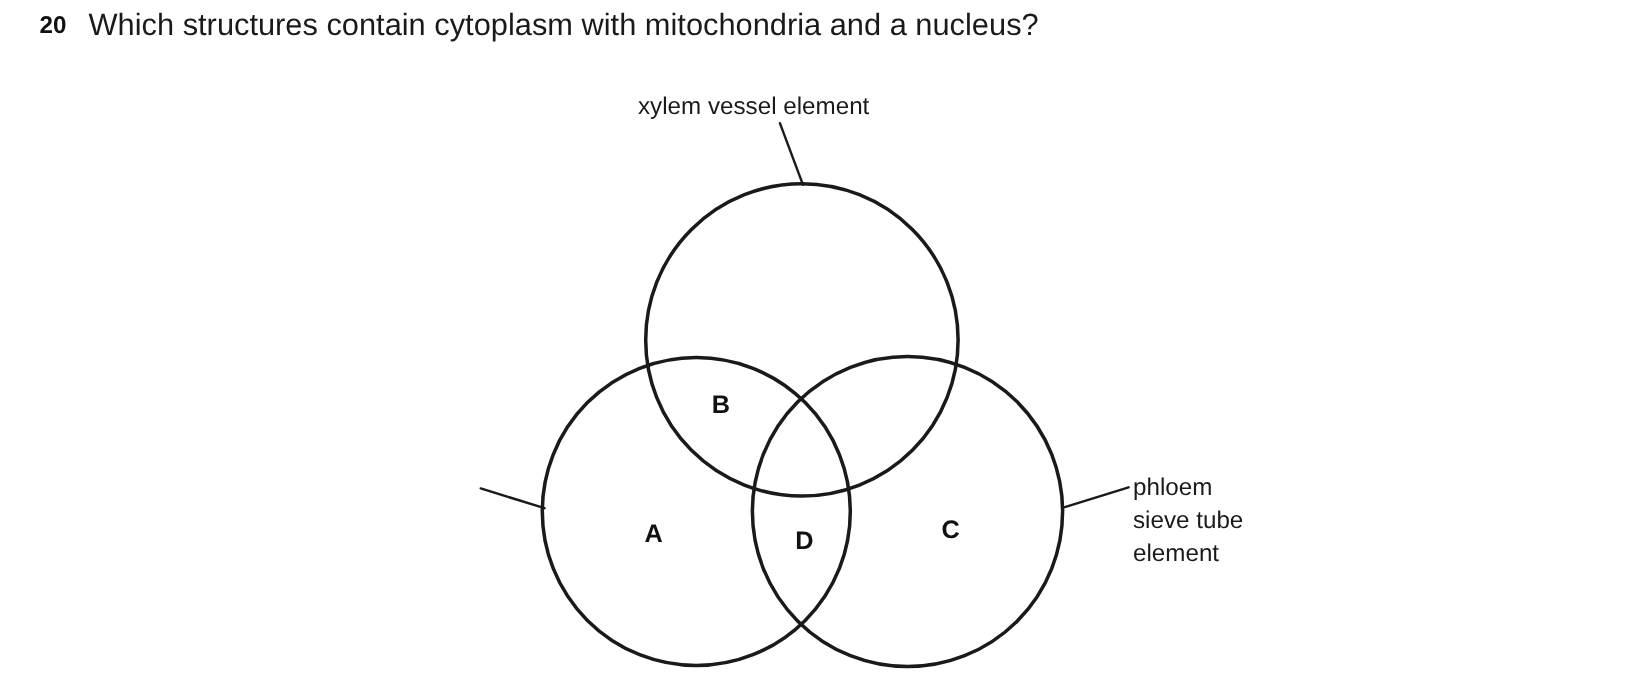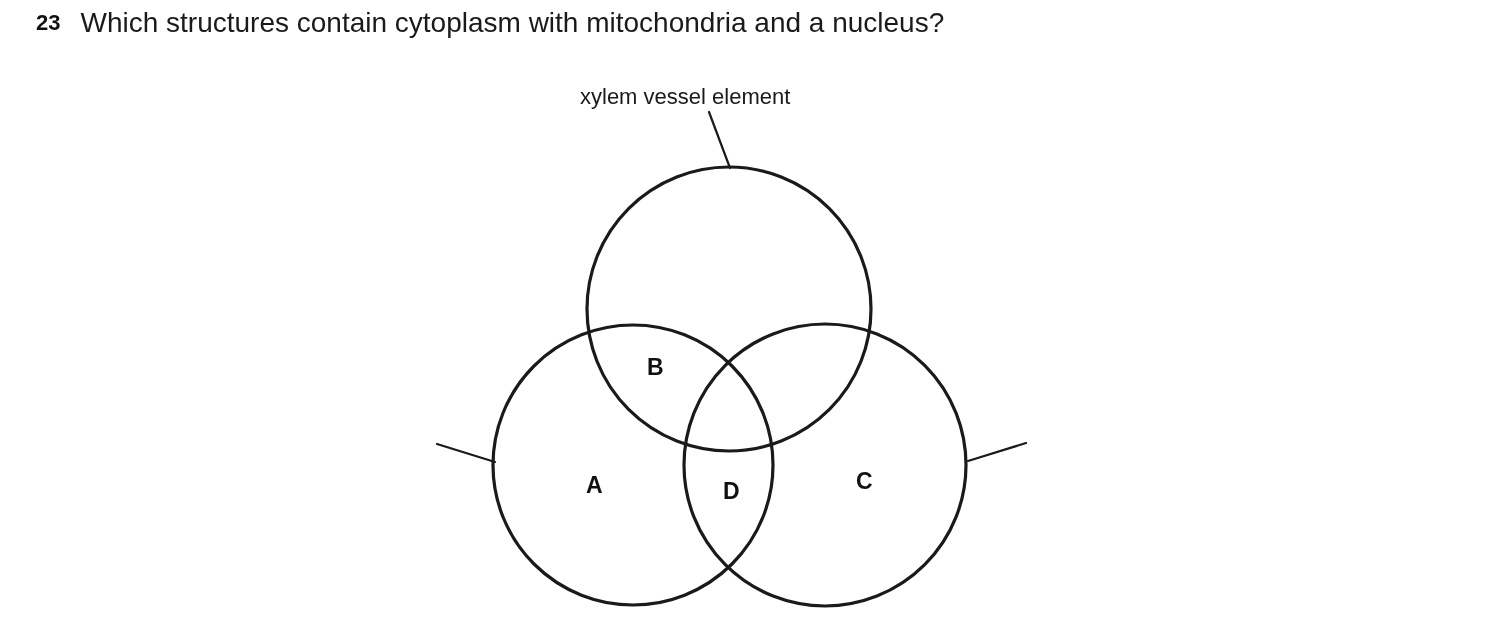--- a/index.html
+++ b/index.html
@@ -98,40 +98,43 @@
   }
   #region-label-a { left: 586px; top: 474px; }
   #region-label-b { left: 647px; top: 356px; }
   #region-label-c { left: 856px; top: 470px; }
   #region-label-d { left: 723px; top: 480px; }
 </style>
 </head>
 <body>
 
 <div id="question-header">
-  <span id="question-number">23</span>
+  <span id="question-number">20</span>
   <span id="question-text">Which structures contain cytoplasm with mitochondria and a nucleus?</span>
 </div>
 
 <div id="venn-figure">
 
   <svg id="venn-svg" width="1500" height="617" viewBox="0 0 1500 617">
 
     <circle class="venn-circle" cx="729" cy="309" r="142"></circle>
     <circle class="venn-circle" cx="633" cy="465" r="140"></circle>
     <circle class="venn-circle" cx="825" cy="465" r="141"></circle>
 
     <line class="leader-line" x1="709" y1="112" x2="730" y2="168"></line>
     <line class="leader-line" x1="437" y1="444" x2="495" y2="462"></line>
     <line class="leader-line" x1="968" y1="461" x2="1026" y2="443"></line>
   </svg>
 
   <div class="diagram-label" id="label-xylem">xylem vessel element</div>
 
 
+  <div class="diagram-label" id="label-phloem">phloem
+sieve tube
+element</div>
 
   <div class="region-label" id="region-label-a">A</div>
 
   <div class="region-label" id="region-label-b">B</div>
 
   <div class="region-label" id="region-label-c">C</div>
 
   <div class="region-label" id="region-label-d">D</div>
 
 </div>

